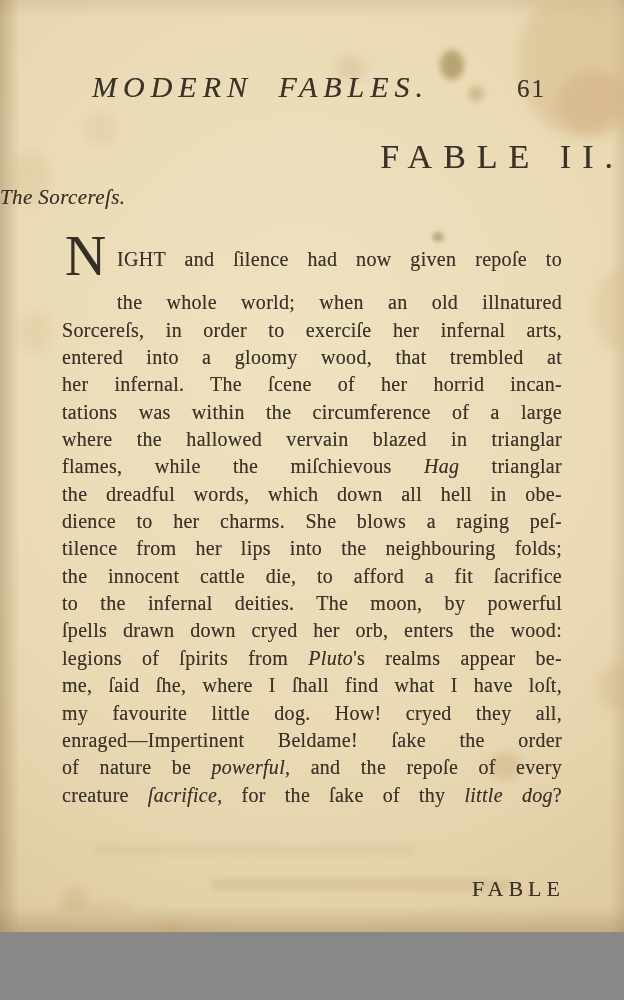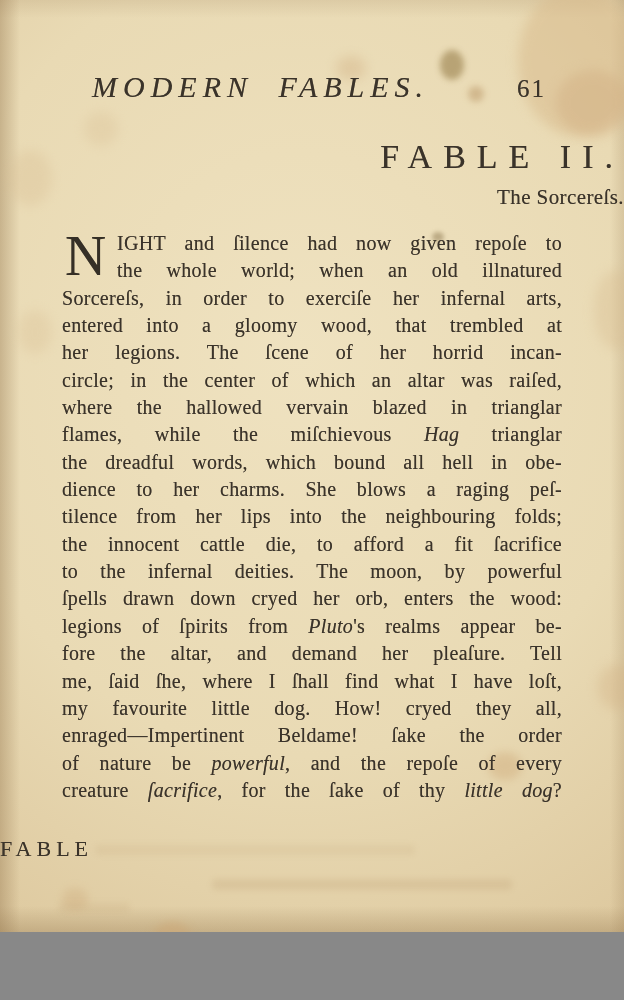--- a/index.html
+++ b/index.html
@@ -34,35 +34,35 @@
   .ghost{position:absolute;background:#a98457;filter:blur(3px);border-radius:4px;pointer-events:none;}
   .g1{left:212px;top:879px;width:300px;height:11px;opacity:.16;}
   .g2{left:95px;top:845px;width:320px;height:10px;opacity:.10;}
   .g3{left:58px;top:903px;width:72px;height:9px;opacity:.11;}
 
   .header{position:absolute;top:70px;left:92px;right:62px;display:flex;justify-content:space-between;align-items:baseline;}
   .running-title{font-style:italic;font-size:30px;letter-spacing:6px;word-spacing:12px;white-space:nowrap;}
   .page-number{font-size:25px;letter-spacing:2px;padding-right:16px;text-align:center;}
 
   .fable-heading{position:absolute;top:138px;left:0;width:624px;text-align:right;font-size:34px;letter-spacing:11px;white-space:nowrap;}
-  .fable-subtitle{position:absolute;top:185px;left:0;width:624px;text-align:right;font-size:21px;letter-spacing:.4px;}
+  .fable-subtitle{position:absolute;top:185px;left:0;width:624px;text-align:left;font-style:italic;font-size:21px;letter-spacing:.4px;}
 
   .body-text{position:absolute;top:230px;left:62px;width:500px;font-size:20px;}
   .body-line{
     height:27.35px;line-height:27.35px;letter-spacing:.3px;
     text-align:justify;text-align-last:justify;-moz-text-align-last:justify;
     white-space:nowrap;
   }
-  .body-line.indent{padding-left:55px;}
+  .body-line.indent{padding-left:55px;margin-top:16px;}
   .it{font-style:italic;}
   .drop-cap{
     position:absolute;left:3px;top:-3px;font-size:57px;line-height:1;
     font-weight:normal;color:#352f26;
   }
-  .catchword{position:absolute;top:836px;left:0;width:565px;text-align:left;font-size:22px;letter-spacing:5px;}
+  .catchword{position:absolute;top:876px;left:0;width:565px;text-align:right;font-size:22px;letter-spacing:5px;}
   .inked{text-shadow:0 0 .5px rgba(58,50,40,.55);}
 </style>
 </head>
 <body>
 
 <div class="page">
 
   <div class="stain s1"></div>
   <div class="stain s2"></div>
   <div class="stain s3"></div>
@@ -91,32 +91,31 @@
   <div class="fable-heading inked">FABLE II.</div>
   <div class="fable-subtitle inked">The Sorcereſs.</div>
 
   <div class="body-text inked">
     <span class="drop-cap">N</span>
 
   <div class="body-line indent"><span>IGHT and ſilence had now given repoſe to</span></div>
       <div class="body-line indent"><span>the whole world; when an old illnatured</span></div>
       <div class="body-line"><span>Sorcereſs, in order to exerciſe her infernal arts,</span></div>
       <div class="body-line"><span>entered into a gloomy wood, that trembled at</span></div>
-      <div class="body-line"><span>her legions.  The ſcene of her horrid incan-</span></div>
-      <div class="body-line"><span>circle; in the center of which an altar was raiſed,</span></div>
+      <div class="body-line"><span>her infernal.  The ſcene of her horrid incan-</span></div>
+      <div class="body-line"><span>tations was within the circumference of a large</span></div>
       <div class="body-line"><span>where the hallowed vervain blazed in trianglar</span></div>
       <div class="body-line"><span>flames, while the miſchievous </span><span class="it">Hag</span><span> trianglar</span></div>
-      <div class="body-line"><span>the dreadful words, which bound all hell in obe-</span></div>
+      <div class="body-line"><span>the dreadful words, which down all hell in obe-</span></div>
       <div class="body-line"><span>dience to her charms.  She blows a raging peſ-</span></div>
       <div class="body-line"><span>tilence from her lips into the neighbouring folds;</span></div>
       <div class="body-line"><span>the innocent cattle die, to afford a fit ſacrifice</span></div>
       <div class="body-line"><span>to the infernal deities.  The moon, by powerful</span></div>
       <div class="body-line"><span>ſpells drawn down cryed her orb, enters the wood:</span></div>
       <div class="body-line"><span>legions of ſpirits from </span><span class="it">Pluto</span><span>'s realms appear be-</span></div>
-      <div class="body-line"><span>fore the altar, and demand her pleaſure.  Tell</span></div>
       <div class="body-line"><span>me, ſaid ſhe, where I ſhall find what I have loſt,</span></div>
       <div class="body-line"><span>my favourite little dog.  How! cryed they all,</span></div>
       <div class="body-line"><span>enraged—Impertinent Beldame! ſake the order</span></div>
       <div class="body-line"><span>of nature be </span><span class="it">powerful</span><span>, and the repoſe of every</span></div>
       <div class="body-line"><span>creature </span><span class="it">ſacrifice</span><span>, for the ſake of thy </span><span class="it">little dog</span><span>?</span></div>
     </div>
 
   <div class="catchword inked">FABLE</div>
 
 </div>

